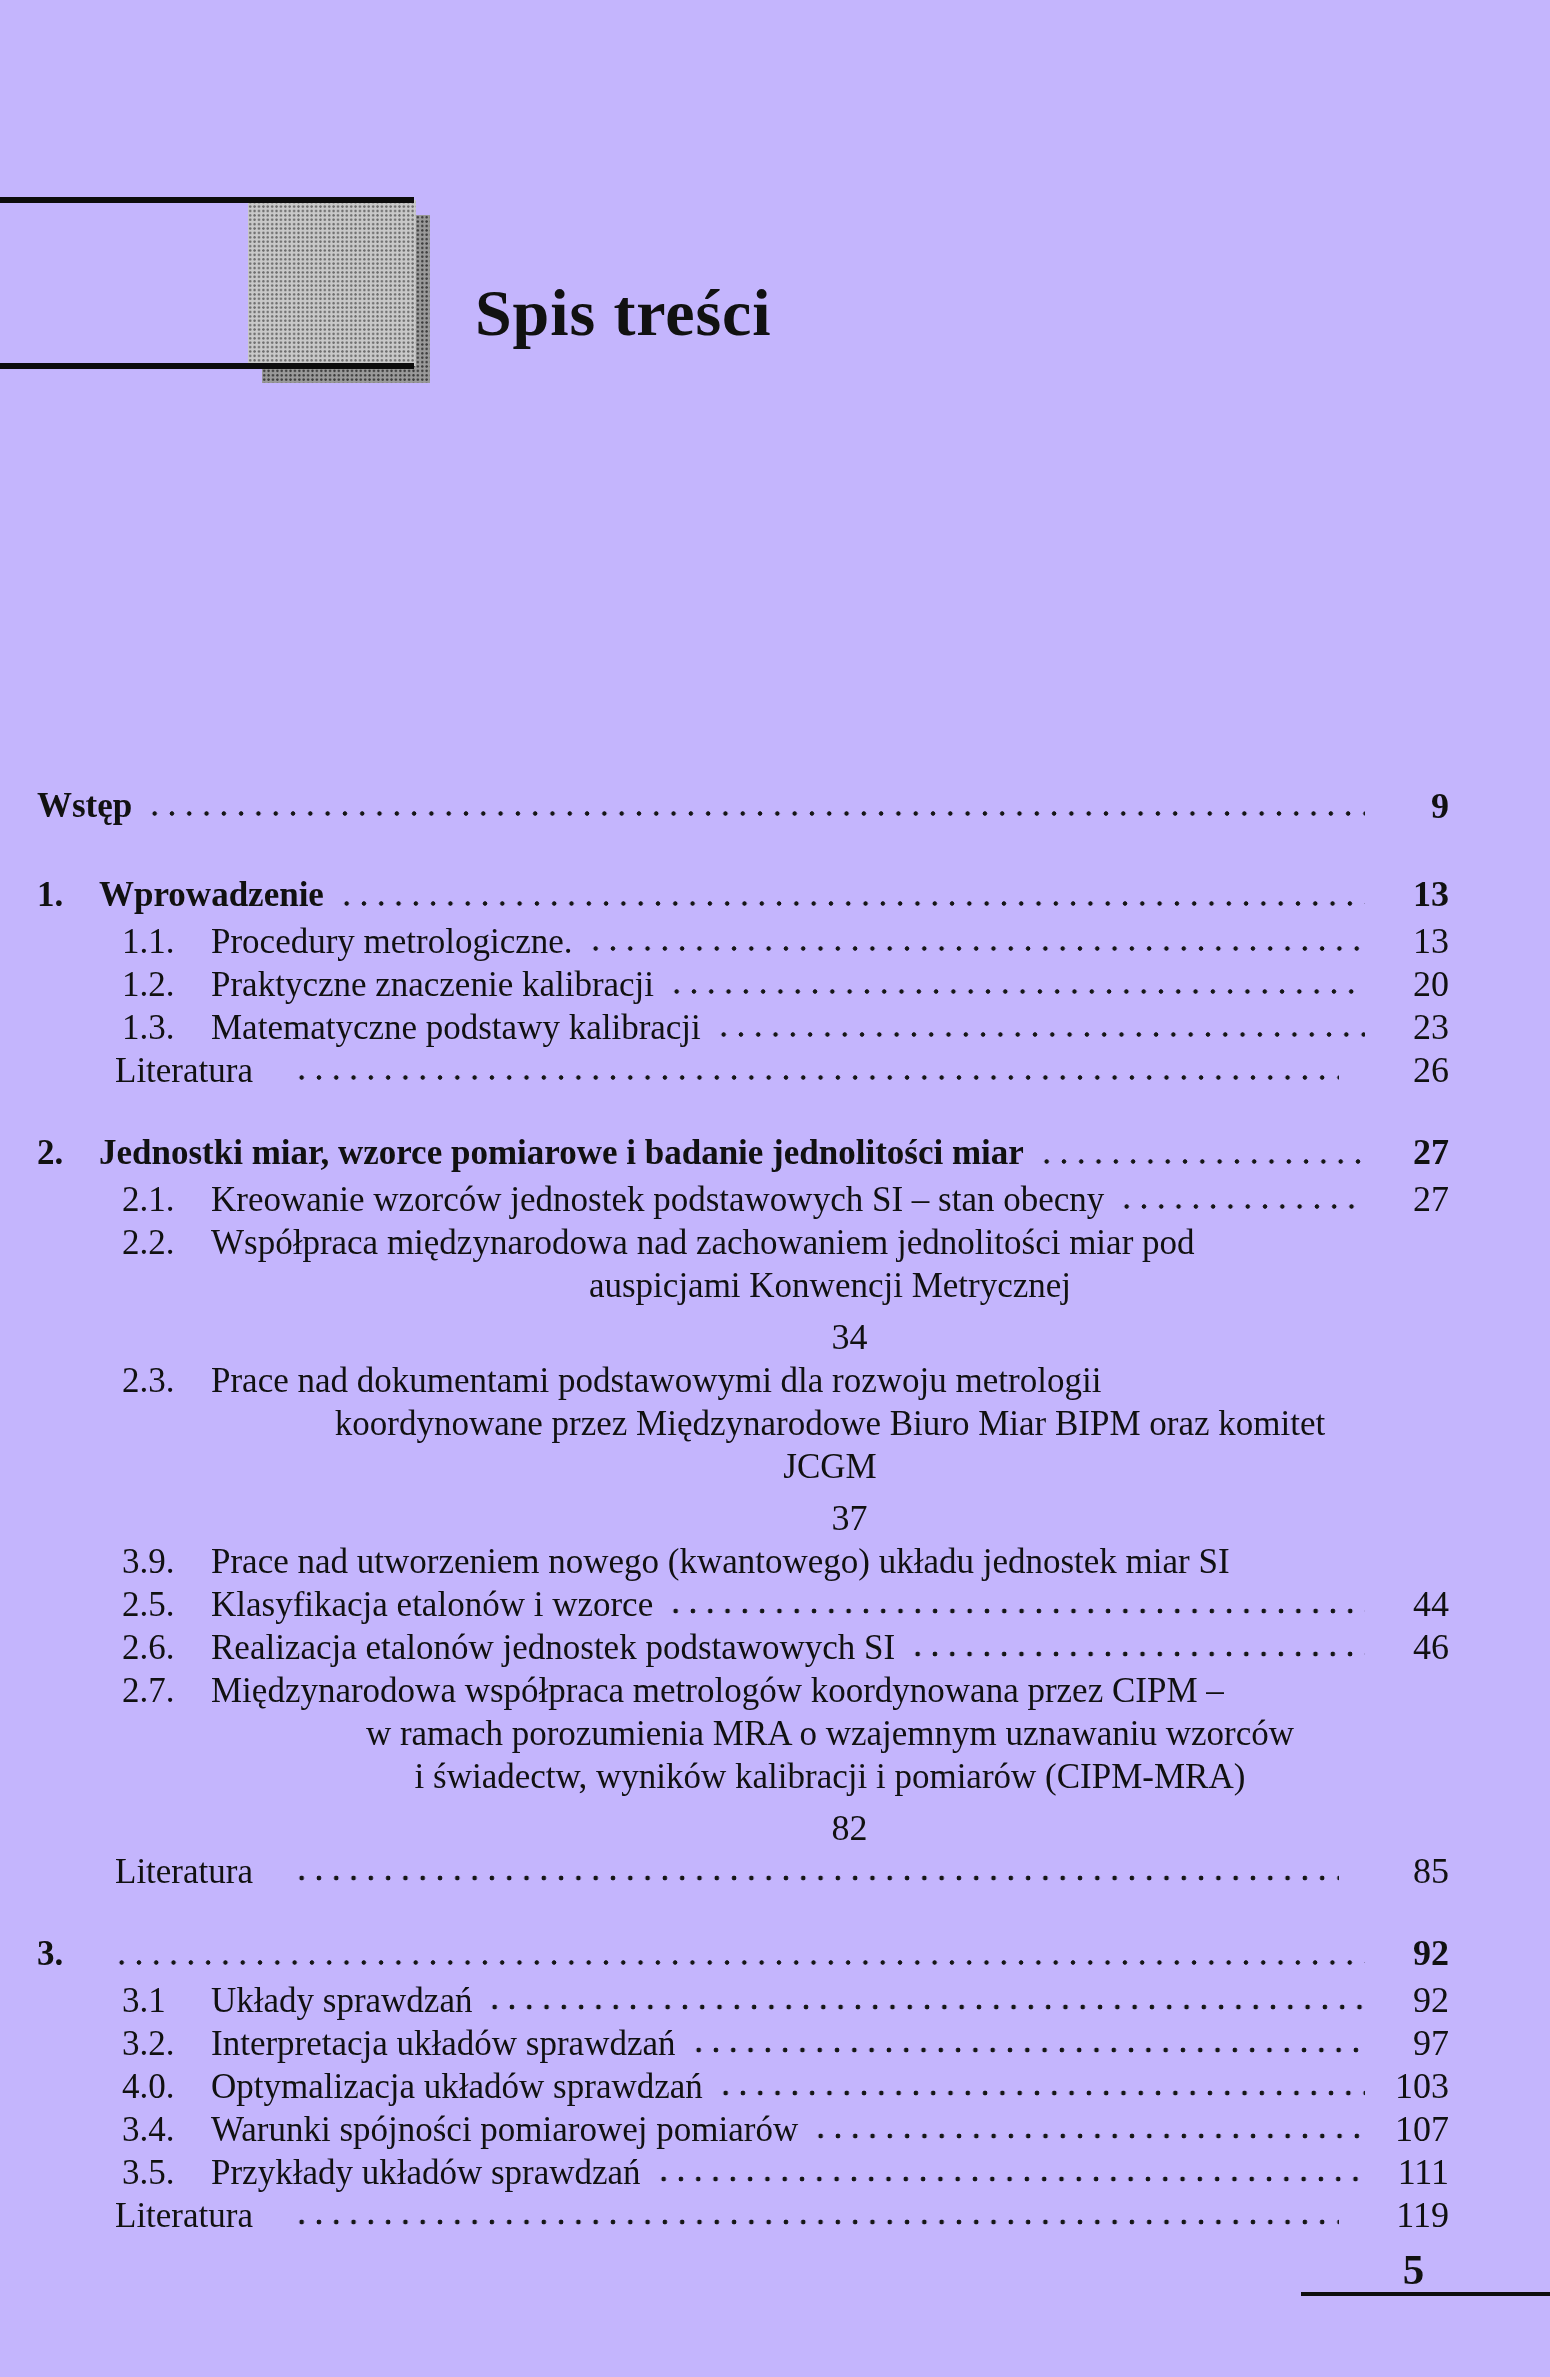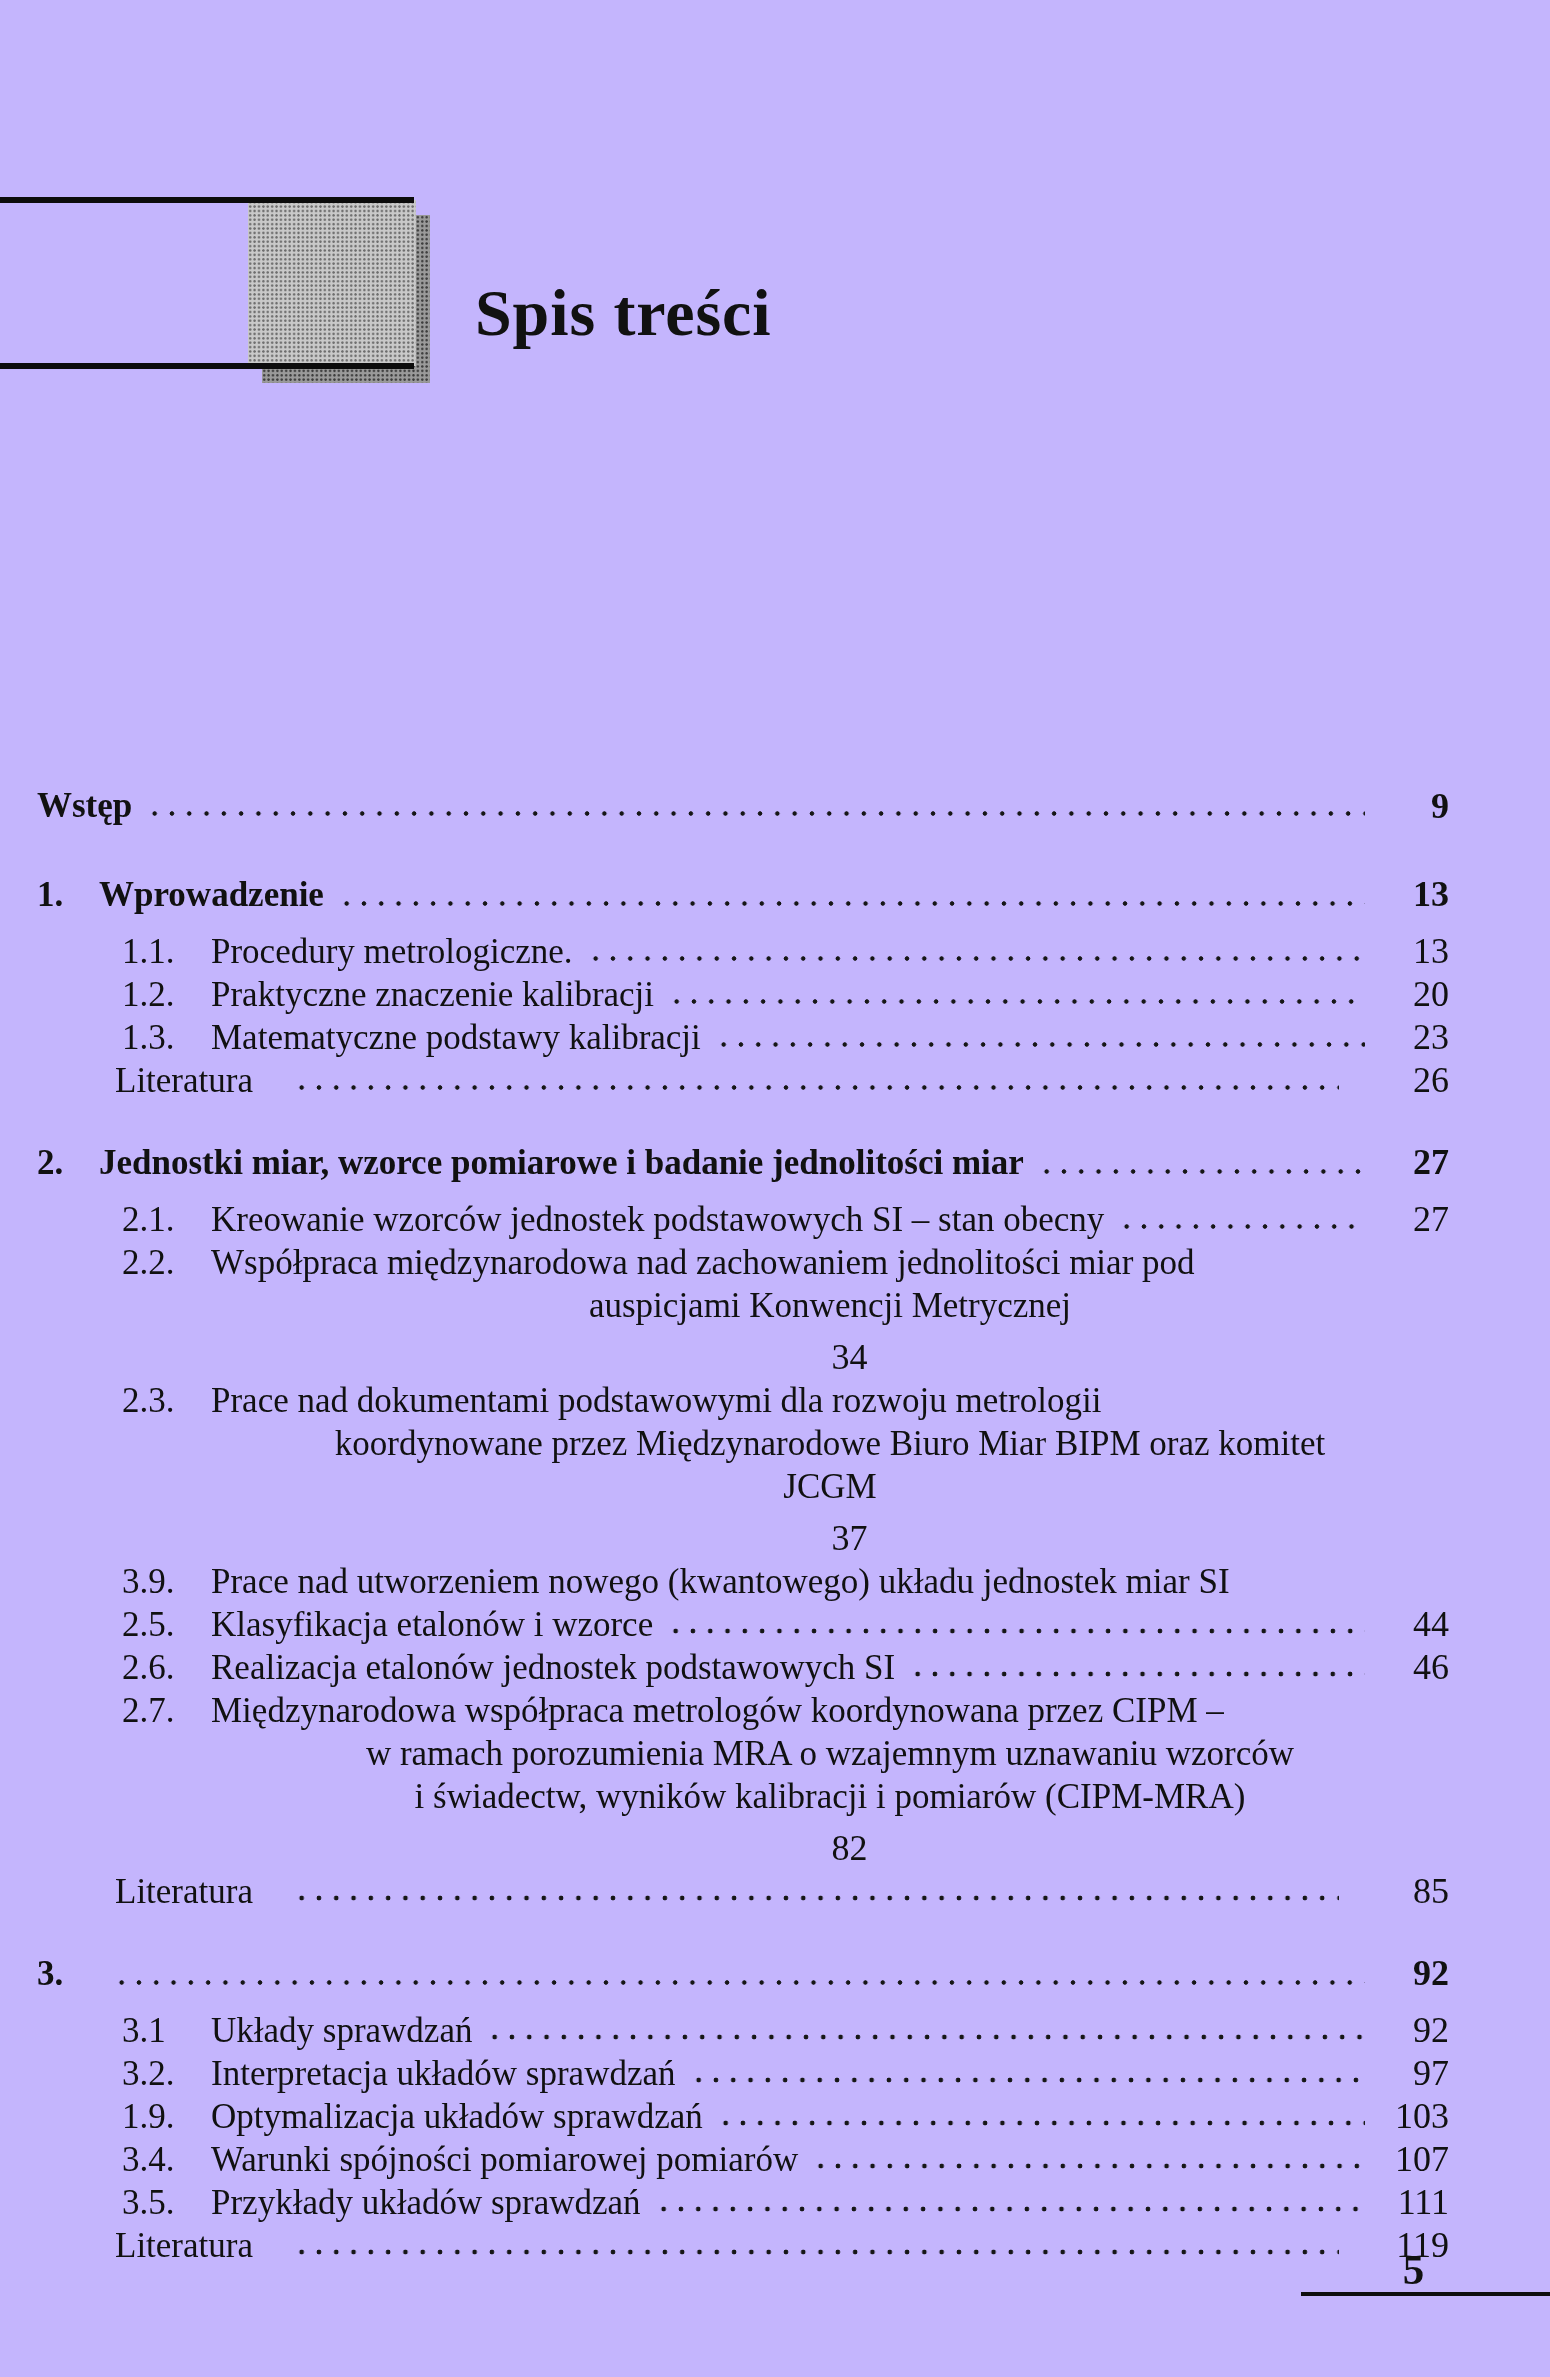--- a/index.html
+++ b/index.html
@@ -44,21 +44,21 @@
     background-image:radial-gradient(circle,#161616 2px,transparent 2.6px);
     background-size:17.3px 11.5px;background-repeat:repeat-x;
   }
   .pg{flex:none;width:75px;text-align:right;font-size:36px;}
   .row-wstep{font-weight:bold;line-height:44px;}
   .chapter{margin-top:35px;}
   .chapter.first{margin-top:41px;}
   .chapter-heading{display:flex;align-items:baseline;font-weight:bold;line-height:50px;}
   .chapter-heading .leader{margin-bottom:10.6px;}
   .ch-num{flex:none;width:62px;}
-  .items{margin-top:10px;}
+  .items{margin-top:0;}
   .inum{flex:none;margin-left:85px;width:89px;}
   .cont{padding-left:174px;flex-direction:column;}
   .lit{padding-left:78px;gap:26px;}
   .itext{white-space:nowrap;}
   
   .foot-num{
     position:absolute;left:1385px;top:2245px;width:57px;
     font-size:43px;font-weight:bold;text-align:center;
   }
   .foot-rule{position:absolute;left:1301px;top:2292px;width:250px;height:4.4px;background:#0e0e0e;}
@@ -216,21 +216,21 @@
           <span class="leader"></span>
           <span class="pg">92</span>
         </div>
         <div class="row">
           <span class="inum">3.2.</span>
           <span class="itext">Interpretacja układów sprawdzań</span>
           <span class="leader"></span>
           <span class="pg">97</span>
         </div>
         <div class="row">
-          <span class="inum">1.9.</span>
+          <span class="inum">4.0.</span>
           <span class="itext">Optymalizacja układów sprawdzań</span>
           <span class="leader"></span>
           <span class="pg">103</span>
         </div>
         <div class="row">
           <span class="inum">3.4.</span>
           <span class="itext">Warunki spójności pomiarowej pomiarów</span>
           <span class="leader"></span>
           <span class="pg">107</span>
         </div>

